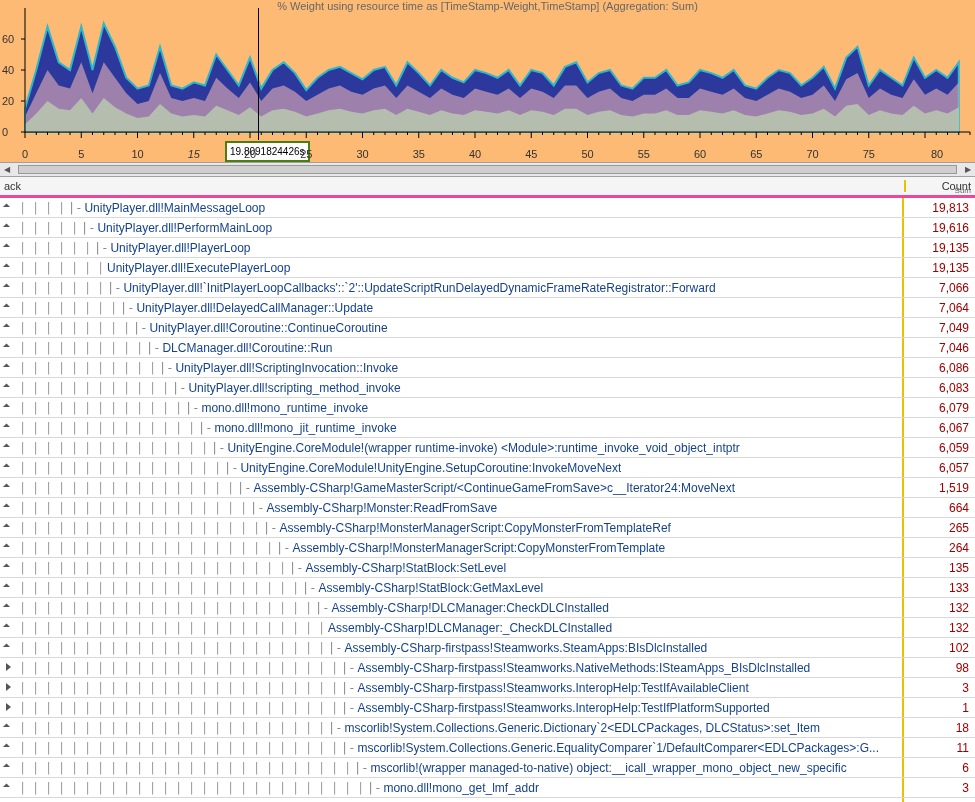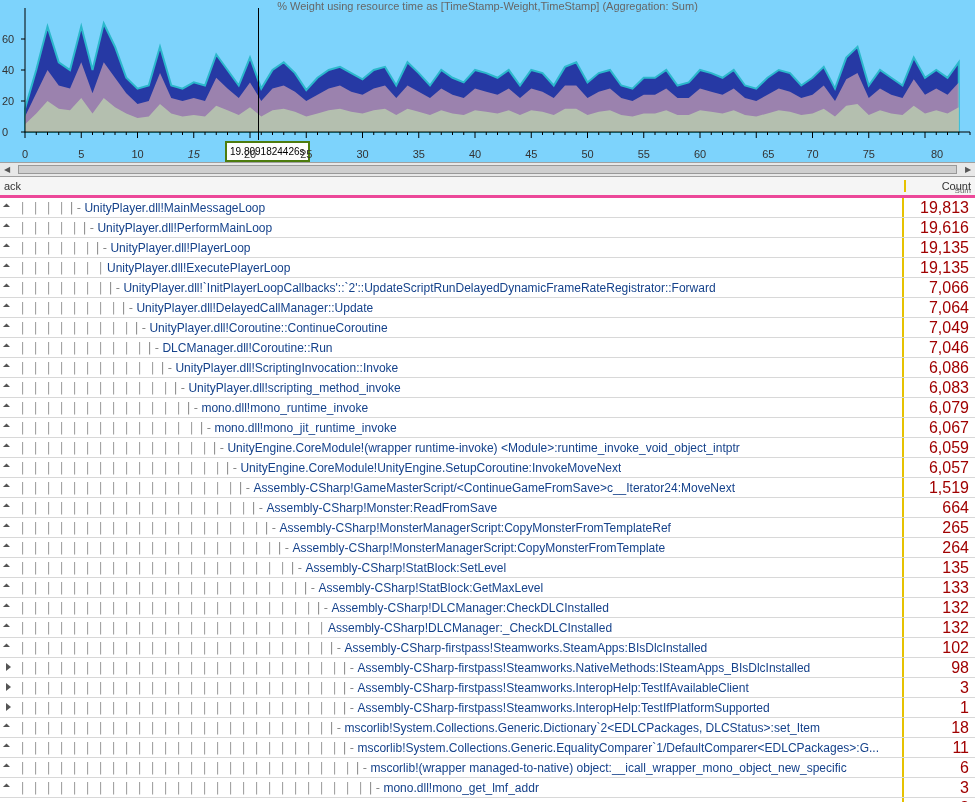--- a/index.html
+++ b/index.html
@@ -11,21 +11,21 @@
     font-size: 12px;
     color: #000;
     background: #fff;
     overflow: hidden;
   }
   .chart-area {
     position: relative;
     width: 975px;
     height: 162px;
     border-bottom: 1px solid #a0a0a0;
-    background: #7dd3fc;
+    background: #fdba74;
   }
   .chart-title {
     position: absolute;
     top: 0;
     left: 50%;
     transform: translateX(-50%);
     font-size: 11px;
     color: #666;
     white-space: nowrap;
   }
@@ -132,21 +132,21 @@
     overflow: hidden;
     position: relative;
     padding-left: 4px;
   }
   .count-cell {
     width: 65px;
     border-left: 2px solid #e6c200;
     text-align: right;
     padding-right: 6px;
     color: #a00000;
-    font-size: 16px;
+    font-size: 12px;
     display: flex;
     align-items: center;
     justify-content: flex-end;
   }
   .expander {
     width: 9px;
     height: 9px;
     margin-right: 3px;
     position: relative;
   }
@@ -301,21 +301,21 @@
     <div class="x-tick" style="left: 193.75px; font-style: italic;">15</div>
     <div class="x-tick" style="left: 250px;">20</div>
     <div class="x-tick" style="left: 306.25px;">25</div>
     <div class="x-tick" style="left: 362.5px;">30</div>
     <div class="x-tick" style="left: 418.75px;">35</div>
     <div class="x-tick" style="left: 475px;">40</div>
     <div class="x-tick" style="left: 531.25px; text-align: center;">45</div>
     <div class="x-tick" style="left: 587.5px;">50</div>
     <div class="x-tick" style="left: 643.75px;">55</div>
     <div class="x-tick" style="left: 700px;">60</div>
-    <div class="x-tick" style="left: 756.25px; margin-left: 12px;">65</div>
+    <div class="x-tick" style="left: 756.25px;">65</div>
     <div class="x-tick" style="left: 812.5px;">70</div>
     <div class="x-tick" style="left: 868.75px;">75</div>
     <div class="x-tick" style="left: 925px; padding-left: 24px;">80</div>
   </div>
 
 <div class="scroll-stub">
   <div class="arrow" style="left:0">◀</div>
   <div class="thumb"></div>
   <div class="arrow" style="right:0">▶</div>
 </div>

